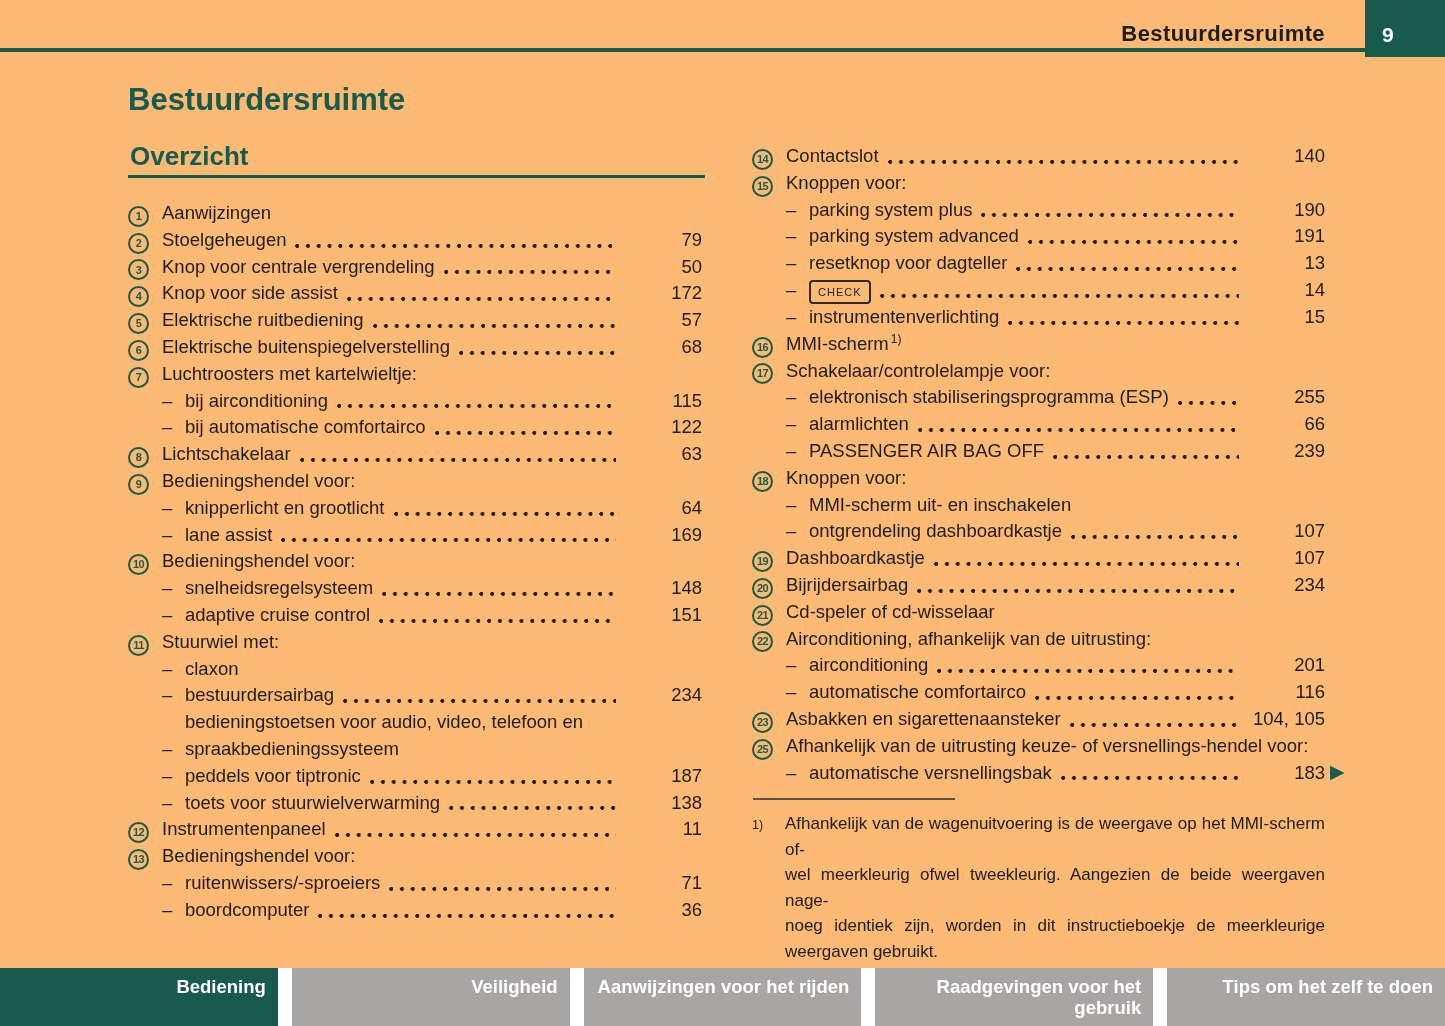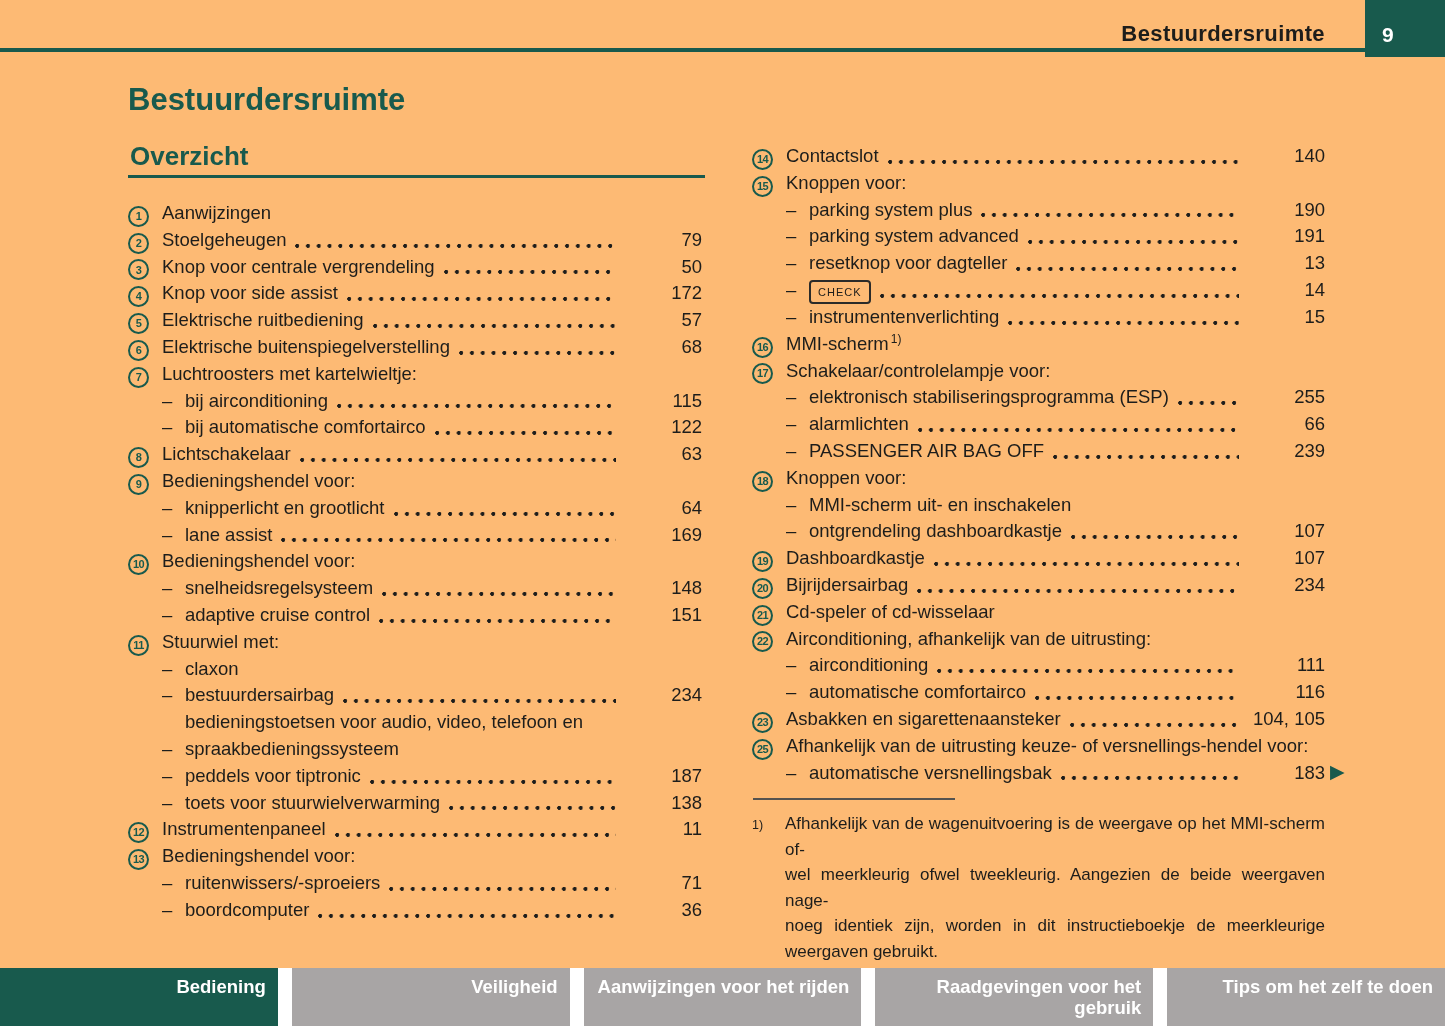--- a/index.html
+++ b/index.html
@@ -375,21 +375,21 @@
           <span class="gutter">
             <span class="num-circle">22</span>
           </span>
           <span class="label"><span>Airconditioning, afhankelijk van de uitrusting:</span></span>
         </div>
         <div class="toc-row sub">
           <span class="gutter"></span>
           <span class="dash">–</span>
           <span class="label"><span>airconditioning</span></span>
           <span class="leader"></span>
-          <span class="pageref"><span>111</span></span>
+          <span class="pageref"><span>201</span></span>
         </div>
         <div class="toc-row sub">
           <span class="gutter"></span>
           <span class="dash">–</span>
           <span class="label"><span>automatische comfortairco</span></span>
           <span class="leader"></span>
           <span class="pageref"><span>116</span></span>
         </div>
         <div class="toc-row">
           <span class="gutter">

